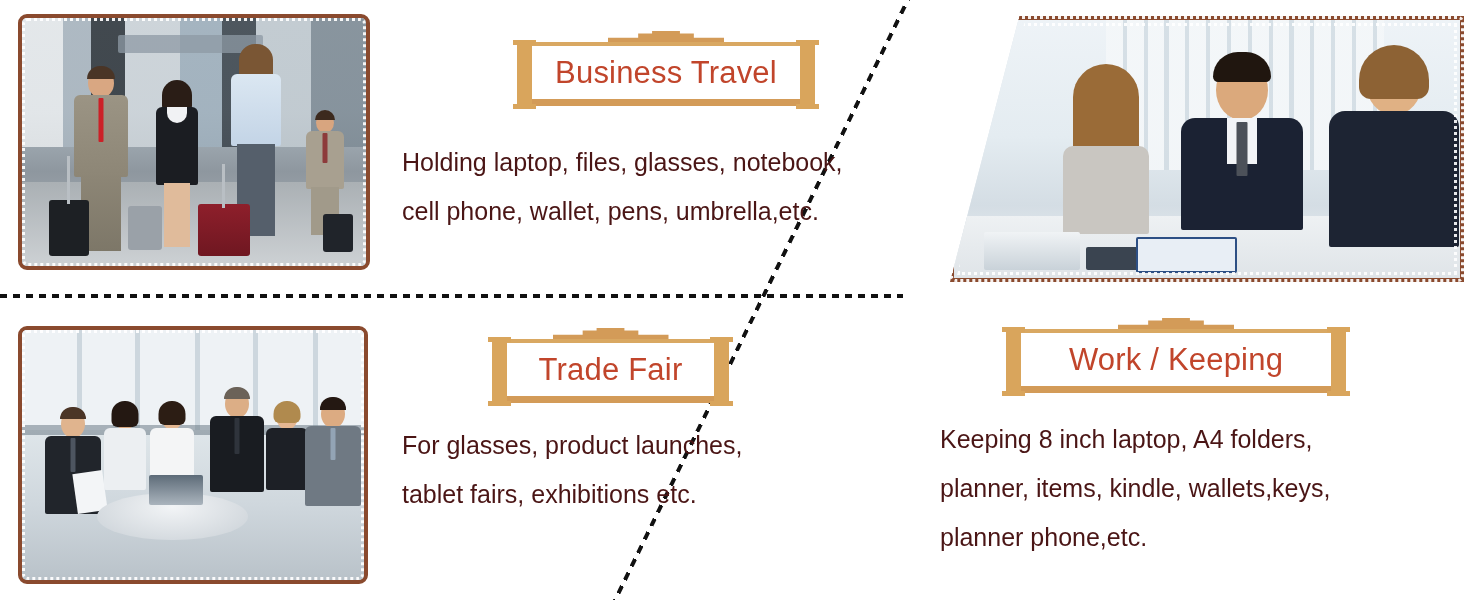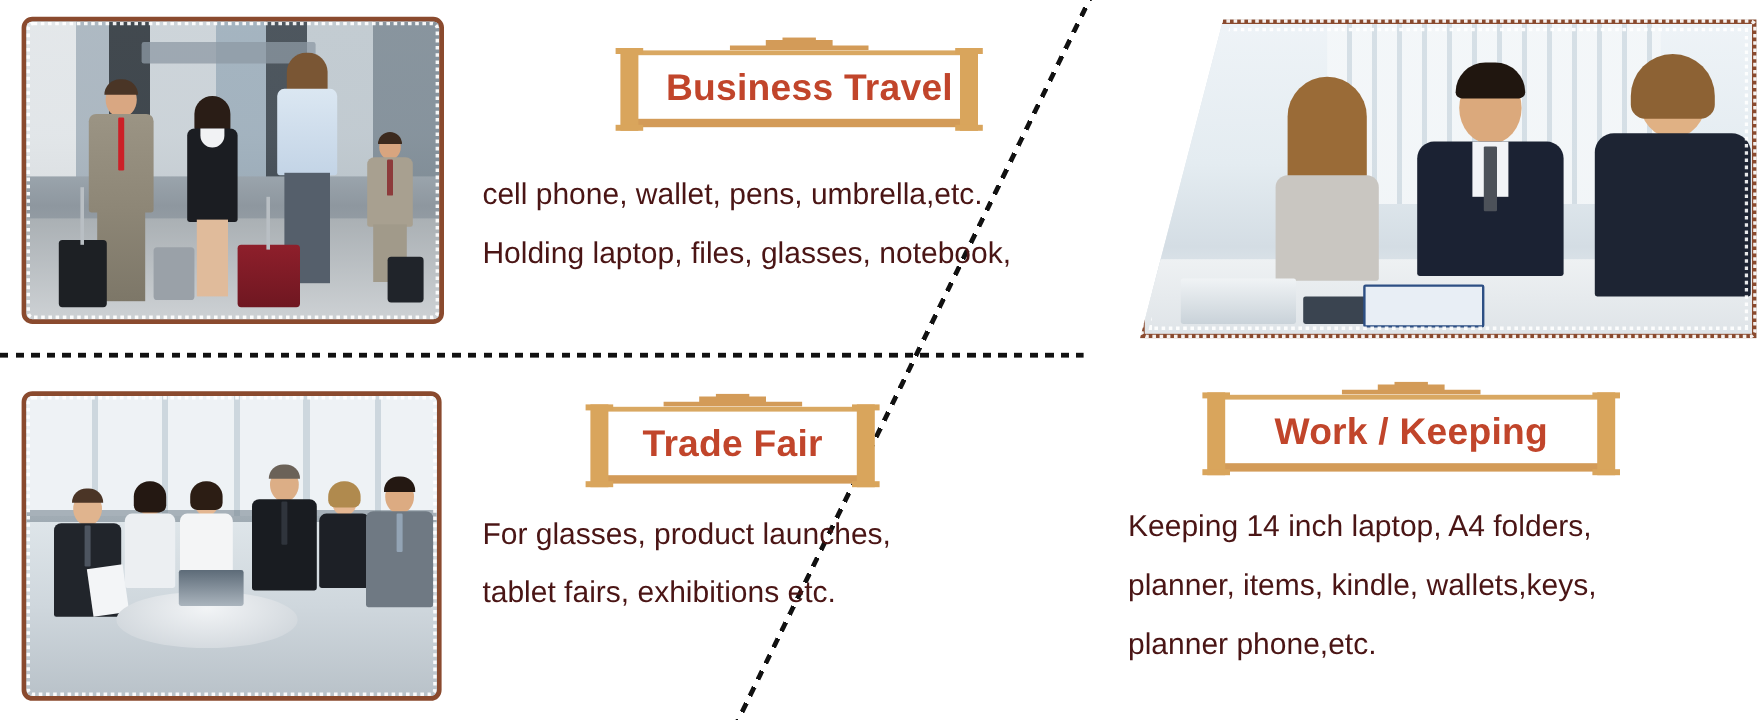--- a/index.html
+++ b/index.html
@@ -155,21 +155,21 @@
     content: ""; position: absolute; left: -4px; width: 23px; height: 5px; background: #d9a55c;
   }
   .banner .bracket::before { top: 0; }
   .banner .bracket::after  { bottom: 0; }
   .banner .bracket.left  { left: -8px; }
   .banner .bracket.right { right: -8px; }
   .banner .title {
     position: relative;
     color: #c1452b;
     font-size: 31px;
-    font-weight: bold;
+    font-weight: normal;
     line-height: 40px;
     white-space: nowrap;
     letter-spacing: .2px;
   }
 
   #banner-travel { left: 525px; top: 42px; width: 282px; }
   #banner-trade  { left: 500px; top: 339px; width: 221px; }
   #banner-work   { left: 1014px; top: 329px; width: 324px; }
 
   
@@ -326,22 +326,22 @@
   <div class="banner" id="banner-travel">
     <div class="crown"></div>
     <div class="plate">
       <div class="bracket left"></div>
       <div class="bracket right"></div>
       <div class="title">Business Travel</div>
     </div>
   </div>
 
   <div class="desc" id="desc-travel">
+    <div>Holding laptop, files, glasses, notebook,</div>
     <div>cell phone, wallet, pens, umbrella,etc.</div>
-    <div>Holding laptop, files, glasses, notebook,</div>
   </div>
 
   <div class="banner" id="banner-trade">
     <div class="crown"></div>
     <div class="plate">
       <div class="bracket left"></div>
       <div class="bracket right"></div>
       <div class="title">Trade Fair</div>
     </div>
   </div>
@@ -354,18 +354,18 @@
   <div class="banner" id="banner-work">
     <div class="crown"></div>
     <div class="plate">
       <div class="bracket left"></div>
       <div class="bracket right"></div>
       <div class="title">Work / Keeping</div>
     </div>
   </div>
 
   <div class="desc" id="desc-work">
-    <div>Keeping 14 inch laptop, A4 folders,</div>
+    <div>Keeping 8 inch laptop, A4 folders,</div>
     <div>planner, items, kindle, wallets,keys,</div>
     <div>planner phone,etc.</div>
   </div>
 
 </div>
 
 </body></html>

